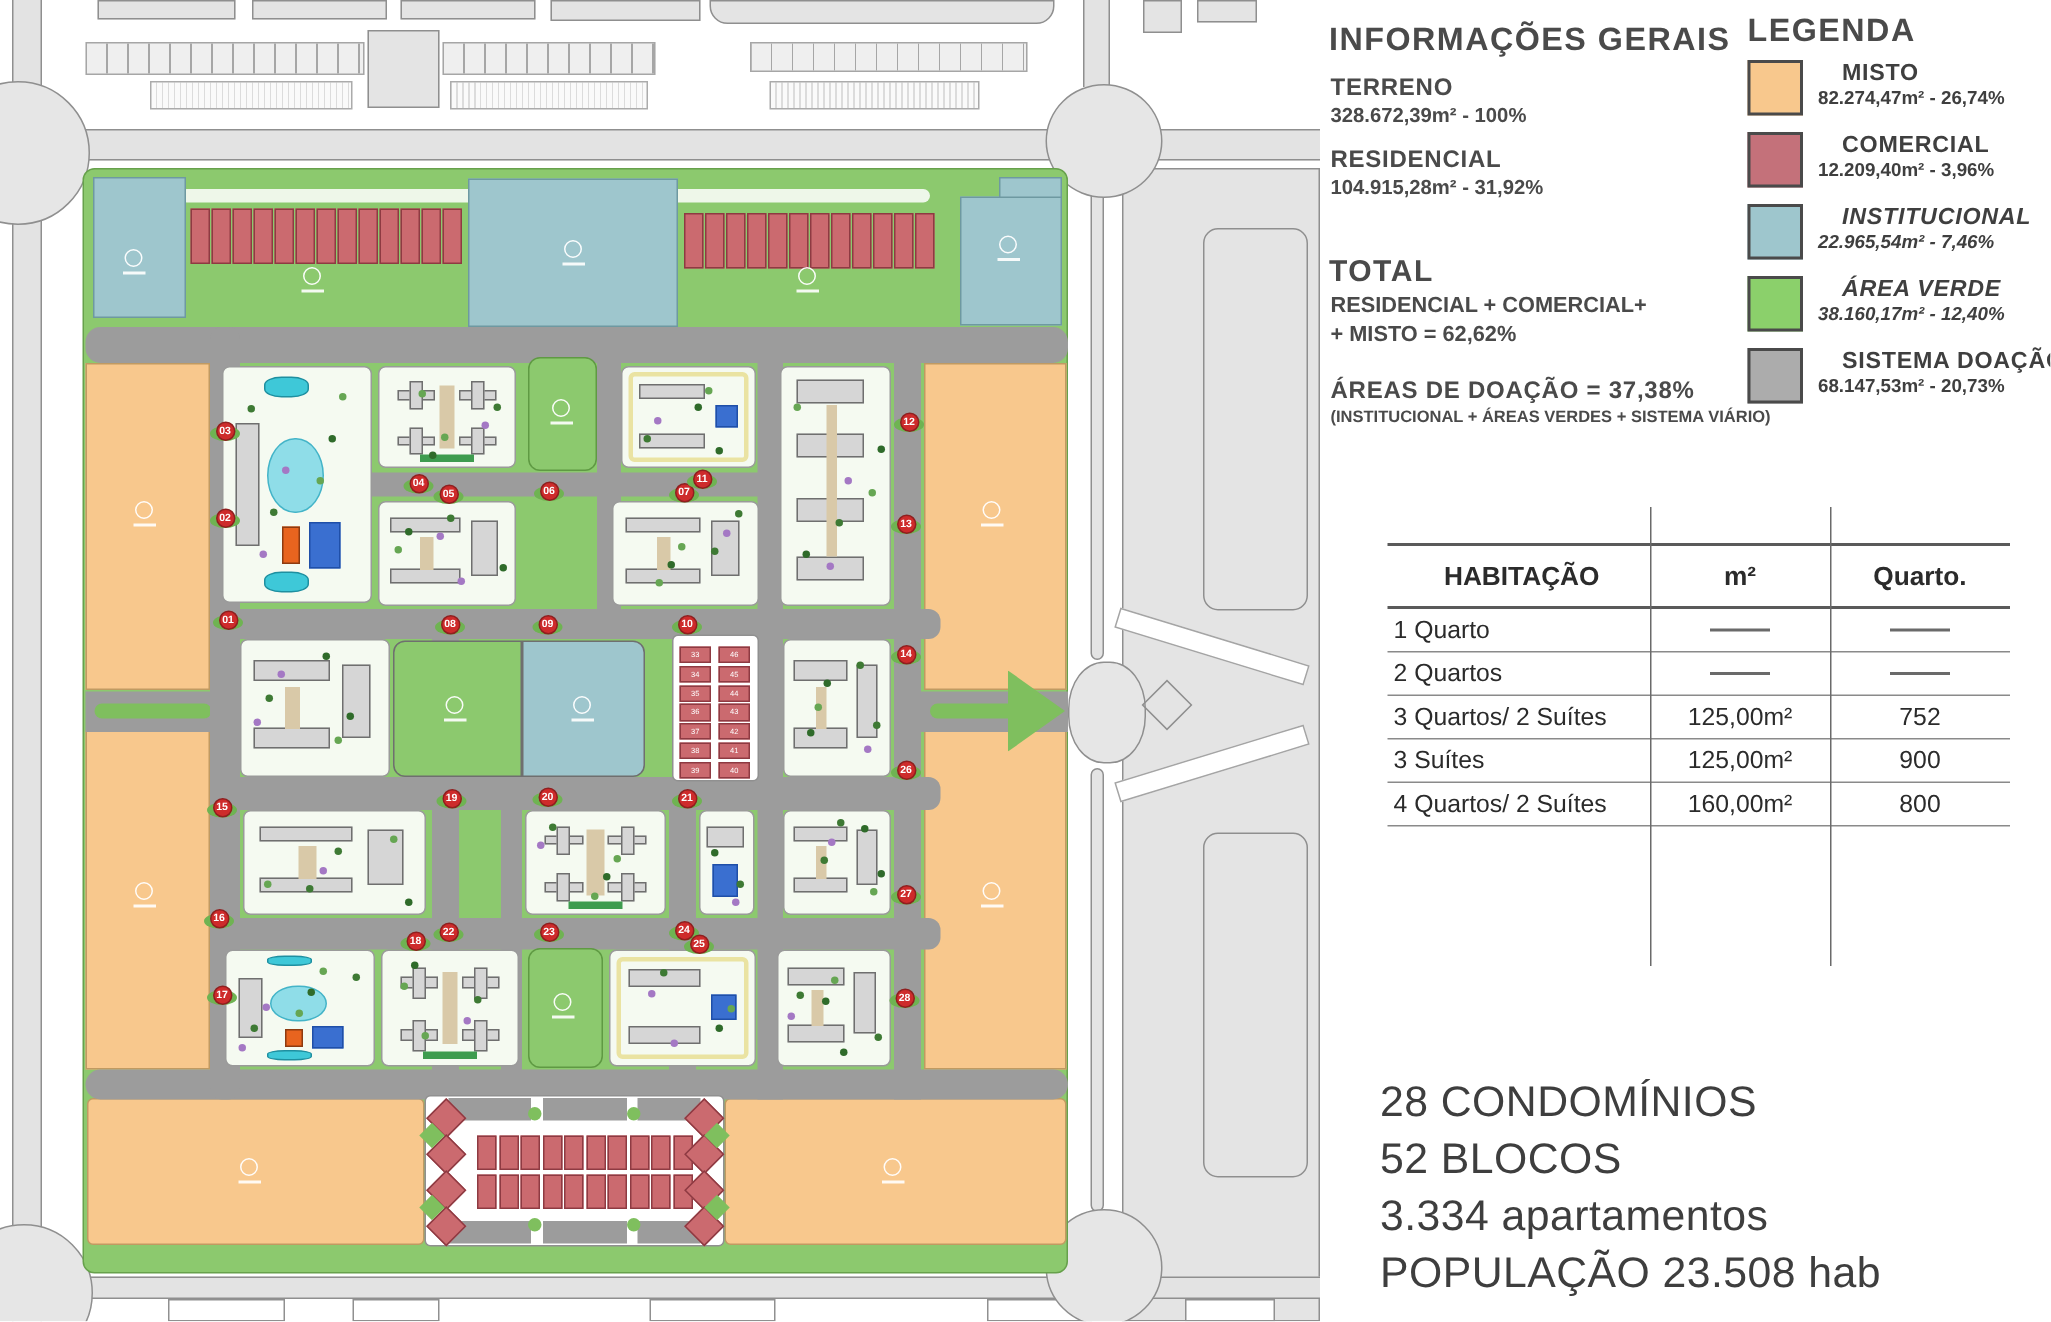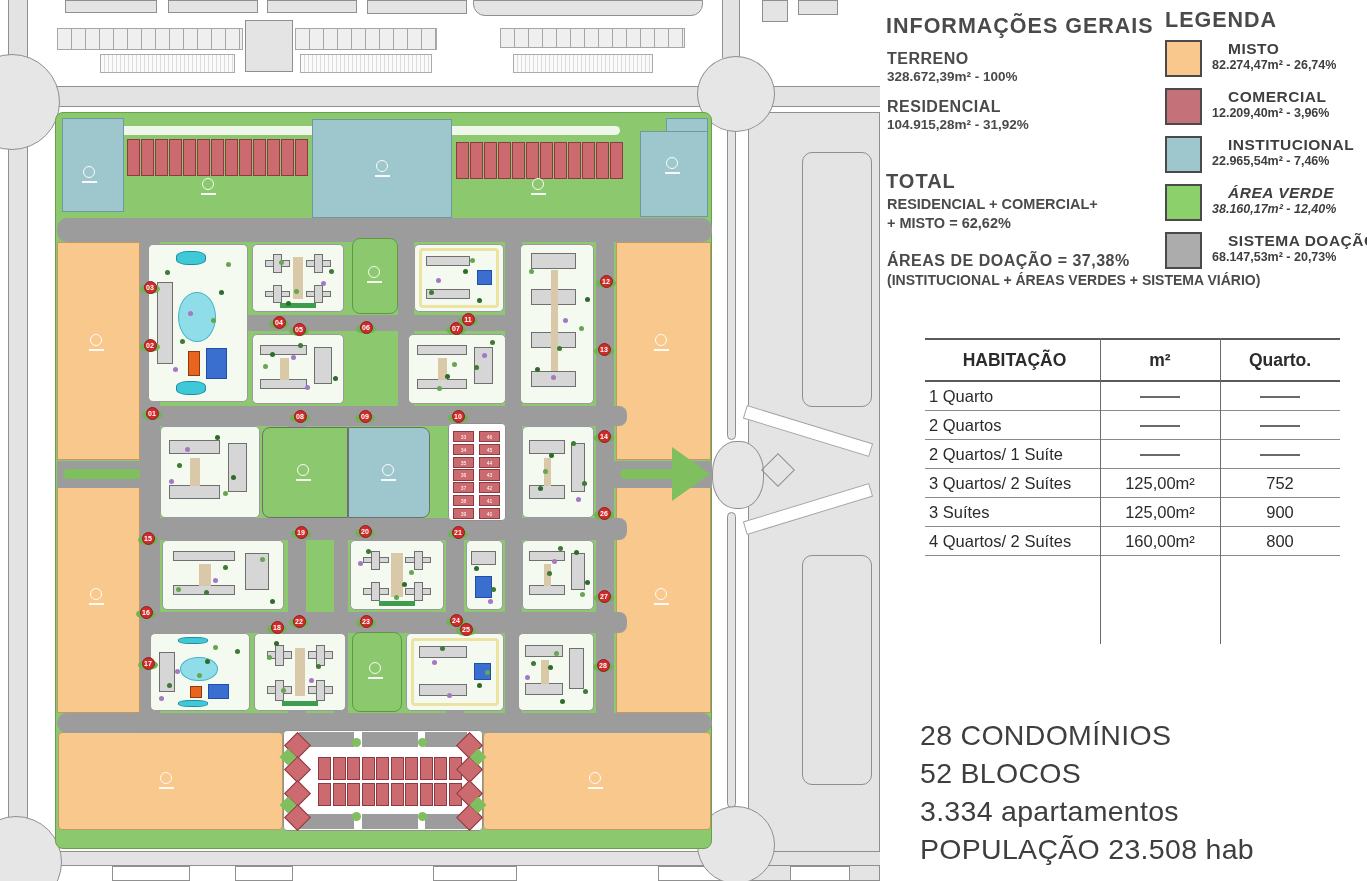--- a/index.html
+++ b/index.html
@@ -46,28 +46,28 @@
   .blabel{position:absolute;width:12px;height:12px;border:1.5px solid rgba(255,255,255,.95);border-radius:50%;box-sizing:border-box;}
   .blabel:after{content:"";position:absolute;left:-2px;top:14px;width:15px;height:2px;background:rgba(255,255,255,.9);}
 
   
   .ptxt{position:absolute;color:#4A4A4A;white-space:nowrap;}
   .h1{font-size:21.5px;letter-spacing:1px;font-weight:600;}
   .h2{font-size:20px;letter-spacing:1px;font-weight:600;}
   .lbl{font-size:16px;font-weight:600;letter-spacing:.5px;}
   .val{font-size:13.5px;font-weight:600;}
   .tline{font-size:14.5px;font-weight:600;}
-  .sub{font-size:14px;font-weight:600;}
+  .sub{font-size:11px;font-weight:600;}
   .leg-item{position:absolute;left:0;height:48px;width:200px;}
   .leg-swatch{position:absolute;left:0;top:0;width:37px;height:37px;border:2px solid #4A4A4A;box-sizing:border-box;}
   .leg-name{position:absolute;left:47px;top:0;font-size:15.5px;letter-spacing:.5px;color:#3F3F3F;font-weight:600;white-space:nowrap;margin-left:16px;}
   .leg-val{position:absolute;left:47px;top:18px;font-size:12.5px;color:#3F3F3F;font-weight:600;white-space:nowrap;}
   #htable{position:absolute;left:45px;top:338px;width:415px;color:#2B2B2B;}
   .trow{position:relative;display:grid;grid-template-columns:175px 120px 120px;align-items:center;}
-  .thead{height:40px;border-top:2px solid #5A5A5A;border-bottom:2px solid #5A5A5A;font-weight:bold;font-size:17.5px;}
+  .thead{height:40px;border-top:2px solid #5A5A5A;border-bottom:2px solid #5A5A5A;font-weight:bold;font-size:17.5px;margin-top:24px;}
   .tbody-row{height:28px;border-bottom:1px solid #8A8A8A;font-size:16.5px;}
   .tc0{padding-left:4px;text-align:left;}
   .tc1,.tc2{text-align:center;}
   .thead .tc0{text-align:center;}
   .dashbar{display:inline-block;width:40px;height:2px;background:#6A6A6A;vertical-align:middle;}
   .vline{position:absolute;top:0;width:1px;background:#6A6A6A;}
   .sum-line{font-size:28.5px;color:#3E3E3E;line-height:38px;letter-spacing:.3px;}
 </style>
 </head>
 <body>
@@ -525,21 +525,21 @@
         <div class="leg-item" style="top: 0px;">
           <div class="leg-swatch" style="background: rgb(248, 200, 141);"></div>
           <div class="leg-name">MISTO</div>
           <div class="leg-val">82.274,47m² - 26,74%</div>
         </div>
         <div class="leg-item" style="top: 48px;">
           <div class="leg-swatch" style="background: rgb(196, 113, 122);"></div>
           <div class="leg-name">COMERCIAL</div>
           <div class="leg-val">12.209,40m² - 3,96%</div>
         </div>
-        <div class="leg-item" style="top: 96px;">
+        <div class="leg-item" style="top: 96px; font-style: italic;">
           <div class="leg-swatch" style="background: rgb(158, 198, 205);"></div>
           <div class="leg-name">INSTITUCIONAL</div>
           <div class="leg-val">22.965,54m² - 7,46%</div>
         </div>
         <div class="leg-item" style="top: 144px; font-style: italic;">
           <div class="leg-swatch" style="background: rgb(139, 208, 107);"></div>
           <div class="leg-name">ÁREA VERDE</div>
           <div class="leg-val">38.160,17m² - 12,40%</div>
         </div>
         <div class="leg-item" style="top: 192px;">
@@ -559,25 +559,20 @@
           <div class="tc0">1 Quarto</div>
           <div class="tc1"><div class="dashbar"></div></div>
           <div class="tc2"><div class="dashbar"></div></div>
         </div>
         <div class="trow tbody-row">
           <div class="tc0">2 Quartos</div>
           <div class="tc1"><div class="dashbar"></div></div>
           <div class="tc2"><div class="dashbar"></div></div>
         </div>
         <div class="trow tbody-row">
-          <div class="tc0">2 Quartos/ 1 Suíte</div>
-          <div class="tc1"><div class="dashbar"></div></div>
-          <div class="tc2"><div class="dashbar"></div></div>
-        </div>
-        <div class="trow tbody-row">
           <div class="tc0">3 Quartos/ 2 Suítes</div>
           <div class="tc1">125,00m²</div>
           <div class="tc2">752</div>
         </div>
         <div class="trow tbody-row">
           <div class="tc0">3 Suítes</div>
           <div class="tc1">125,00m²</div>
           <div class="tc2">900</div>
         </div>
         <div class="trow tbody-row">

